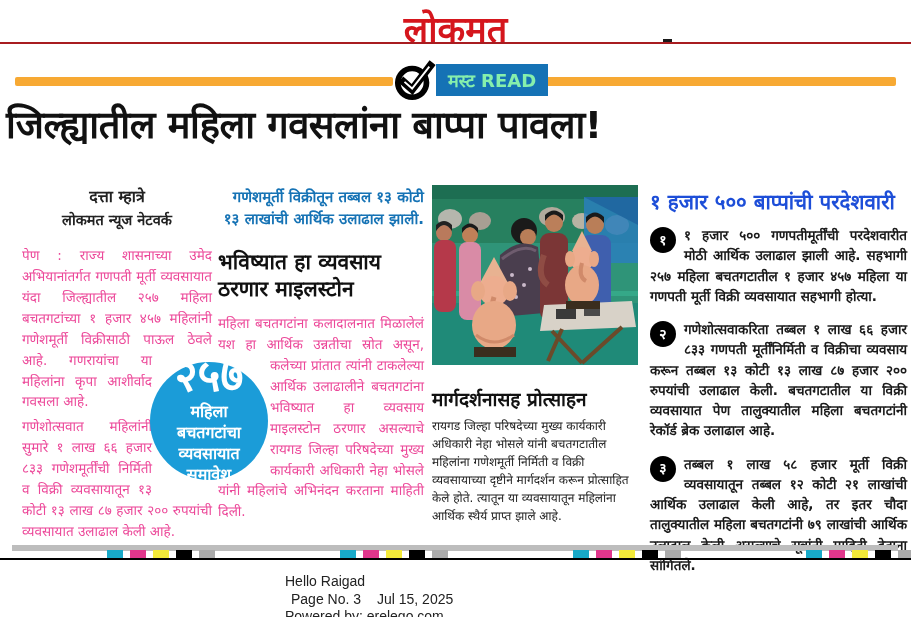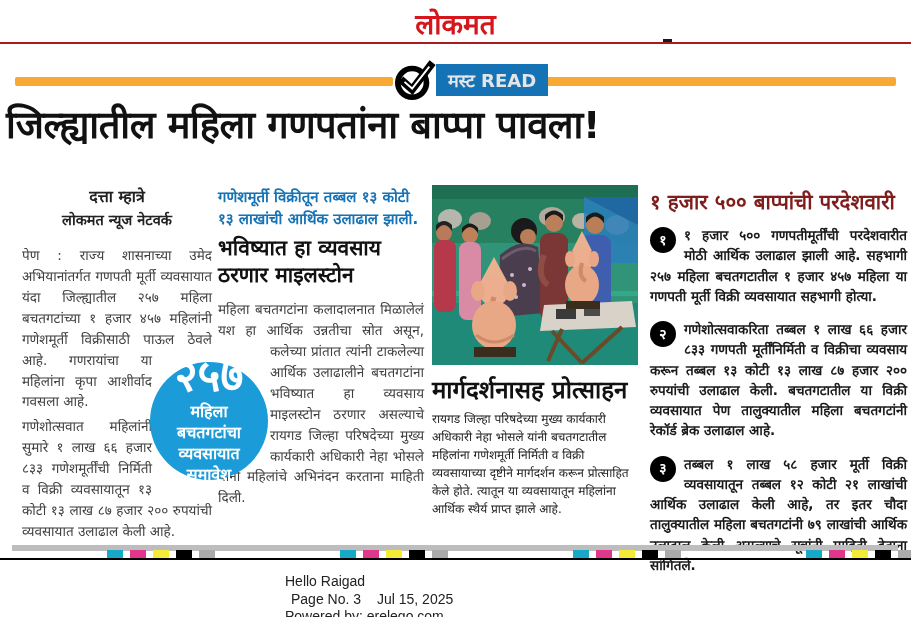--- a/index.html
+++ b/index.html
@@ -3,65 +3,65 @@
 <meta charset="utf-8">
 <style>
   html,body{margin:0;padding:0;background:#e8e8e8;}
   .page{
     position:relative;width:911px;height:617px;background:#ffffff;
     margin:0 auto;overflow:hidden;
     font-family:"DejaVu Sans", sans-serif;color:#1a1a1a;
   }
   
   .masthead-logo{position:absolute;top:4px;left:0;right:0;text-align:center;
-    font-size:28px;font-weight:bold;color:#d5161d;letter-spacing:0px;}
+    font-size:36px;font-weight:bold;color:#d5161d;letter-spacing:0px;}
   .red-rule{position:absolute;top:42px;left:0;width:911px;height:2px;background:#a81c20;}
   .reg-dash{position:absolute;top:39px;left:663px;width:9px;height:3px;background:#1a1a1a;}
   
   .orange-bar{position:absolute;top:77px;height:9px;background:#f7a933;border-radius:2px;}
   .orange-left{left:15px;width:378px;}
   .orange-right{left:532px;width:364px;}
   .check-icon{position:absolute;top:56px;left:394px;width:42px;height:46px;}
   .badge{position:absolute;top:64px;left:436px;height:32px;padding:0 12px;
-    background:#1572b5;color:#e5e5e5;font-size:18px;font-weight:bold;
+    background:#1572b5;color:#86efac;font-size:18px;font-weight:bold;
     display:flex;align-items:center;justify-content:center;}
   
   .headline{position:absolute;top:102px;left:6px;width:902px;
     font-size:38px;line-height:1.25;font-weight:800;color:#111;
     letter-spacing:-0.5px;white-space:nowrap;}
   
   .col{position:absolute;top:185px;}
   .col1{left:22px;width:190px;}
   .col2{left:218px;width:206px;}
   .col3{left:432px;width:206px;}
   .col4{left:650px;width:257px;}
   .byline{text-align:center;font-weight:bold;color:#222;margin-bottom:16px;}
   .byline .author{font-size:16px;}
   .byline .agency{font-size:14.5px;margin-top:2px;}
-  .body-text{font-size:13.5px;line-height:1.55;text-align:justify;color:#404040;}
+  .body-text{font-size:13.5px;line-height:1.55;text-align:justify;color:#ec4899;}
   .col1 .body-text p{margin:0 0 4px 0;}
   .wrap-spacer-r{float:right;width:60px;height:240px;
     shape-outside:polygon(0% 50%,100% 50%,100% 100%,0% 100%);}
   .wrap-spacer-l{float:left;width:52px;height:155px;
     shape-outside:polygon(0% 29%,100% 29%,100% 100%,0% 100%);}
   
   .stat-circle{position:absolute;left:150px;top:362px;width:118px;height:118px;
     background:#1b9cd8;border-radius:50%;color:#fff;text-align:center;z-index:5;
     display:flex;flex-direction:column;align-items:center;justify-content:center;}
   .stat-number{font-size:44px;font-weight:800;line-height:1;margin-top:-2px;text-align:center;}
   .stat-label{font-size:16px;font-weight:bold;line-height:1.3;width:100px;margin-top:4px;}
   
-  .lead-blue{color:#1673b5;font-size:15px;font-weight:bold;line-height:1.45;margin:2px 0 4px 0;}
+  .lead-blue{color:#1673b5;font-size:15px;font-weight:bold;line-height:1.45;margin:2px 0 18px 0;text-align:right;}
   .subhead{font-size:21px;font-weight:800;line-height:1.3;color:#111;margin:0 0 10px 0;}
   
   .photo{width:206px;height:180px;display:block;}
-  .caption-head{font-size:24px;font-weight:800;color:#111;margin:7px 0 5px 0;}
+  .caption-head{font-size:19px;font-weight:800;color:#111;margin:21px 0 5px 0;}
   .caption-body{font-size:12px;line-height:1.5;text-align:left;color:#222;}
   
-  .col4-head{font-size:20.5px;font-weight:800;color:#7f1d1d;margin:2px 0 10px 0;}
+  .col4-head{font-size:20.5px;font-weight:800;color:#1d4ed8;margin:2px 0 10px 0;}
   .news-item{margin-bottom:13px;font-size:13.5px;font-weight:600;
     line-height:1.5;text-align:justify;color:#1a1a1a;}
   .num-badge{float:left;width:26px;height:26px;border-radius:50%;background:#000;
     color:#fff;font-size:14px;font-weight:bold;display:flex;align-items:center;
     justify-content:center;margin:2px 8px 2px 0;}
   
   .gray-bar{position:absolute;top:545px;left:12px;width:886px;height:6px;background:#bdbdbd;}
   .black-rule{position:absolute;top:558px;left:0;width:911px;height:2px;background:#000;}
   .reg-group{position:absolute;top:550px;height:8px;display:flex;gap:7px;}
   .reg-group span{width:16px;height:8px;display:block;}
@@ -82,21 +82,21 @@
 
   <div class="orange-bar orange-left"></div>
   <div class="orange-bar orange-right"></div>
   <svg class="check-icon" viewBox="0 0 44 46">
     <circle cx="19" cy="27" r="15" fill="#ffffff" stroke="#000000" stroke-width="6"></circle>
     <path d="M 10 26 L 19 34 L 38 9" fill="none" stroke="#000000" stroke-width="8" stroke-linecap="square"></path>
     <path d="M 11 26 L 19 33 L 37 10" fill="none" stroke="#ffffff" stroke-width="2"></path>
   </svg>
   <div class="badge">मस्ट READ</div>
 
-  <div class="headline">जिल्ह्यातील महिला गणपतांना बाप्पा पावला!</div>
+  <div class="headline">जिल्ह्यातील महिला गवसलांना बाप्पा पावला!</div>
 
   <div class="col col1">
     <div class="byline">
       <div class="author">दत्ता म्हात्रे</div>
       <div class="agency">लोकमत न्यूज नेटवर्क</div>
     </div>
     <div class="body-text">
       <span class="wrap-spacer-r"></span>
       <p>पेण : राज्य शासनाच्या उमेद अभियानांतर्गत गणपती मूर्ती व्यवसायात यंदा जिल्ह्यातील २५७ महिला बचतगटांच्या १ हजार ४५७ महिलांनी गणेशमूर्ती विक्रीसाठी पाऊल ठेवले आहे. गणरायांचा या महिलांना कृपा आशीर्वाद गवसला आहे.</p>
       <p>गणेशोत्सवात महिलांनी सुमारे १ लाख ६६ हजार ८३३ गणेशमूर्तींची निर्मिती व विक्री व्यवसायातून १३ कोटी १३ लाख ८७ हजार २०० रुपयांची व्यवसायात उलाढाल केली आहे.</p>

